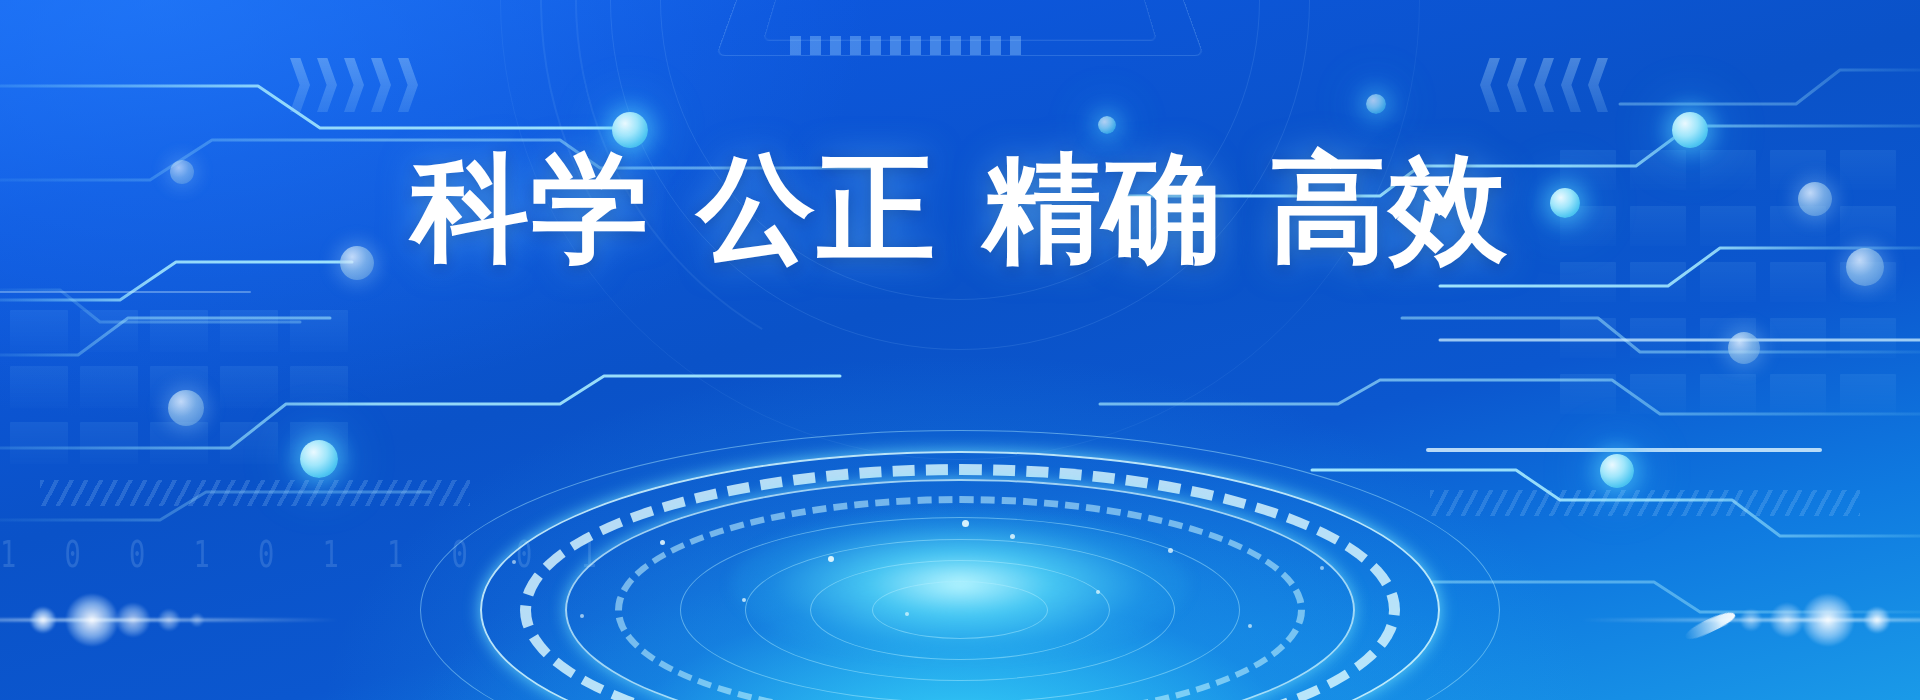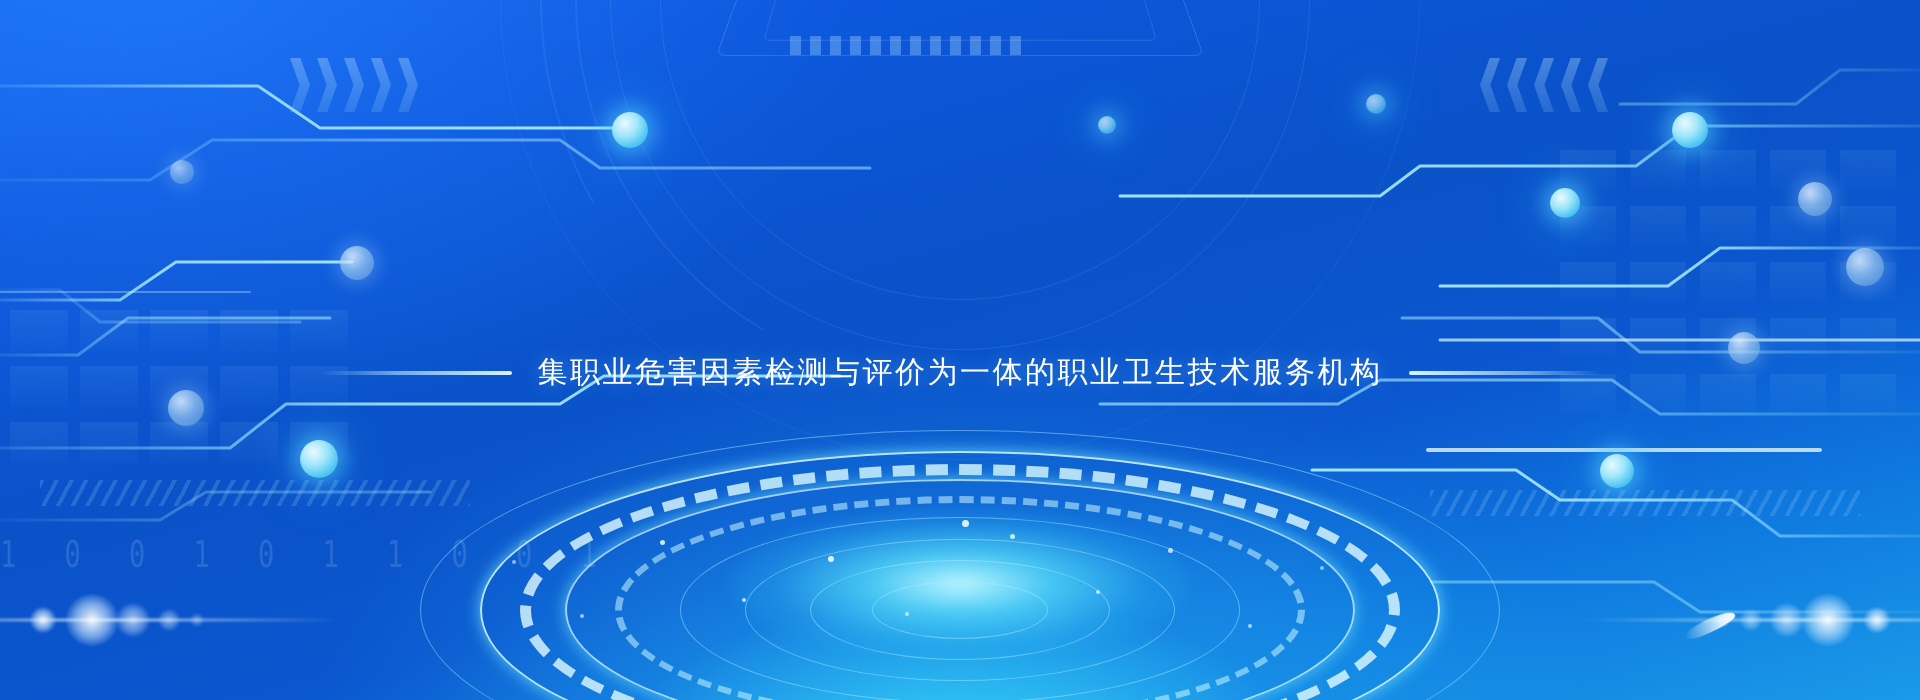--- a/index.html
+++ b/index.html
@@ -354,22 +354,20 @@
     <div class="bead" style="right:160px;width:26px;height:26px;"></div>
     <div class="bead" style="right:196px;width:52px;height:52px;"></div>
     <div class="bead" style="right:246px;width:34px;height:34px;opacity:.7;"></div>
     <div class="bead" style="right:288px;width:22px;height:22px;opacity:.55;"></div>
     <div class="bead" style="right:320px;width:14px;height:14px;opacity:.4;"></div>
   </div>
   <div class="comet"></div>
 
   <div class="content">
 
-
-    <div class="subwrap">
-      <span class="rule l"></span>
-      <span class="subtitle">集职业危害因素检测与评价为一体的职业卫生技术服务机构</span>
-      <span class="rule r"></span>
+    <div class="headline">
+      <span>科学</span><span class="sp"></span><span>公正</span><span class="sp"></span><span>精确</span><span class="sp"></span><span>高效</span>
     </div>
 
 
+
   </div>
 </div>
 
 </body></html>

